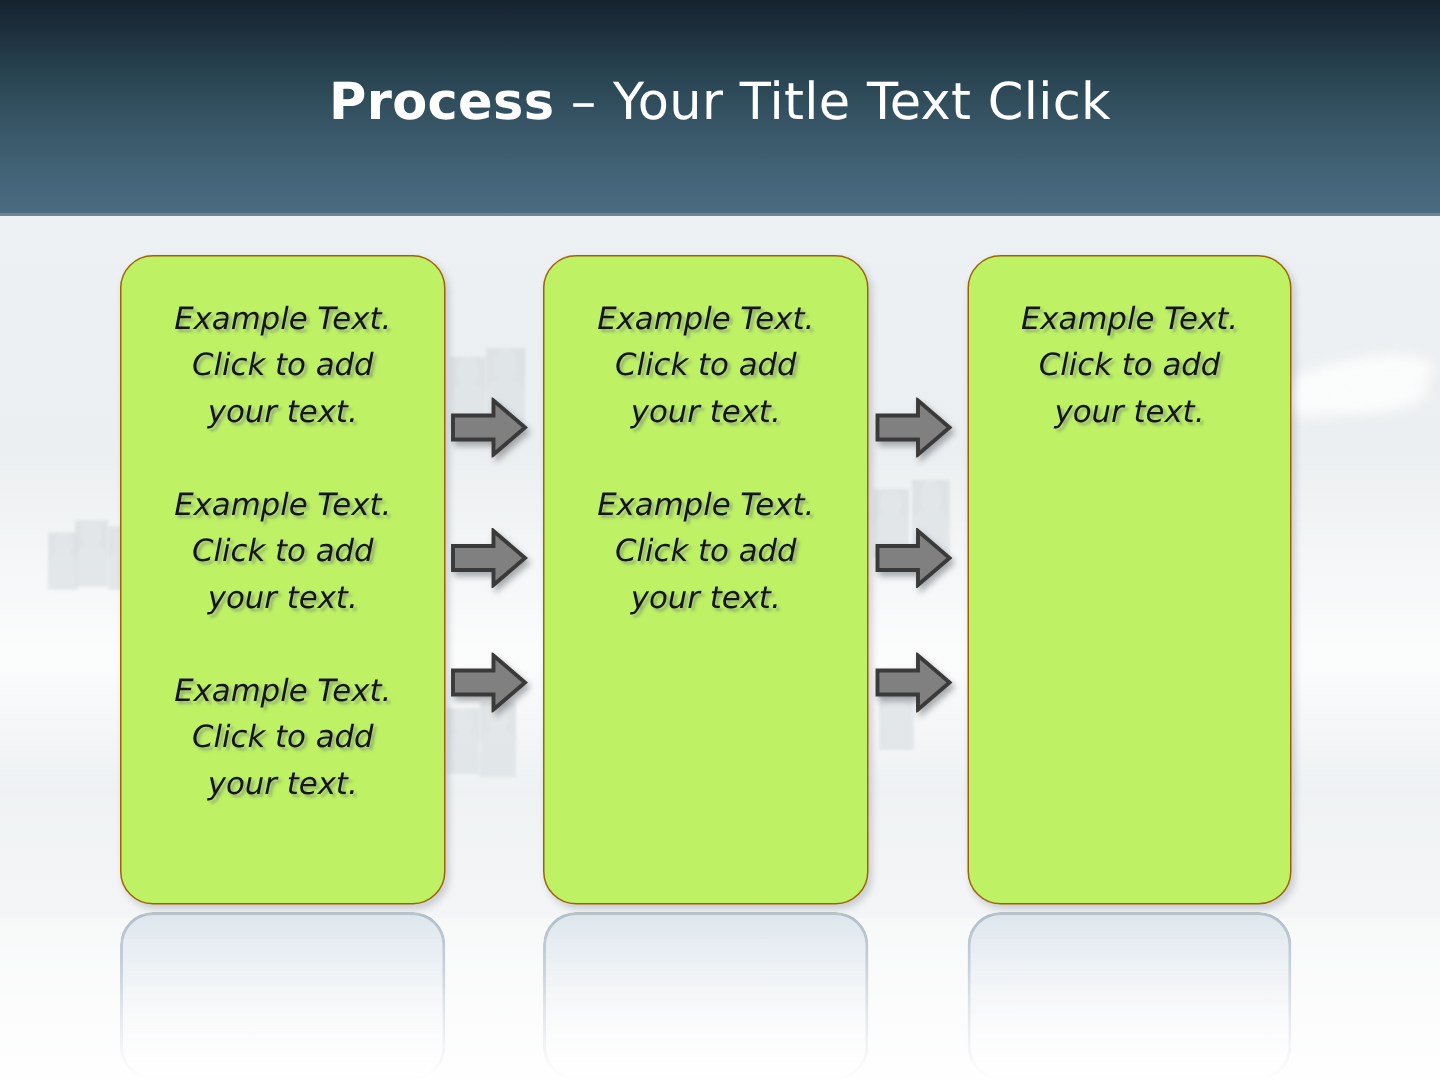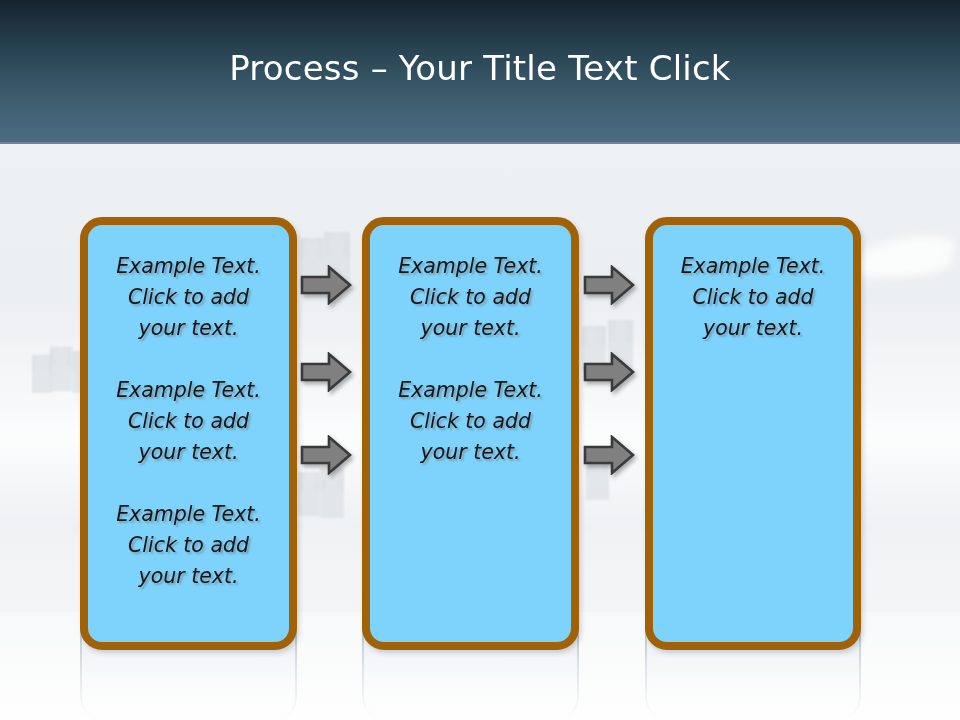--- a/index.html
+++ b/index.html
@@ -112,34 +112,33 @@
     top: 50px;
     width: 960px;
     text-align: center;
     color: #ffffff;
     font-size: 34px;
     font-family: "DejaVu Sans", sans-serif;
     letter-spacing: 0.2px;
     white-space: pre;
     line-height: 1.1;
   }
-  .title .bold { font-weight: normal; }
+  .title .bold { font-weight: bold; }
   .title .light { font-weight: normal; }
 
   
   .boxes-layer { position: absolute; left:0; top:0; width:960px; height:720px; z-index: 3; }
 
   .pbox {
     position: absolute;
     box-sizing: border-box;
-    background: #7dd3fc;
-    border: 8px solid #a16207;
+    background: #bef264;
+    border: 1px solid #a16207;
     border-radius: 22px;
     box-shadow: 2px 3px 5px rgba(60,70,80,0.22);
-    margin-top: 47px;
   }
   .pbox-inner {
     position: absolute;
     left: 10px;
     right: 10px;
     top: 26px;
   }
 
   .text-block {
     text-align: center;

